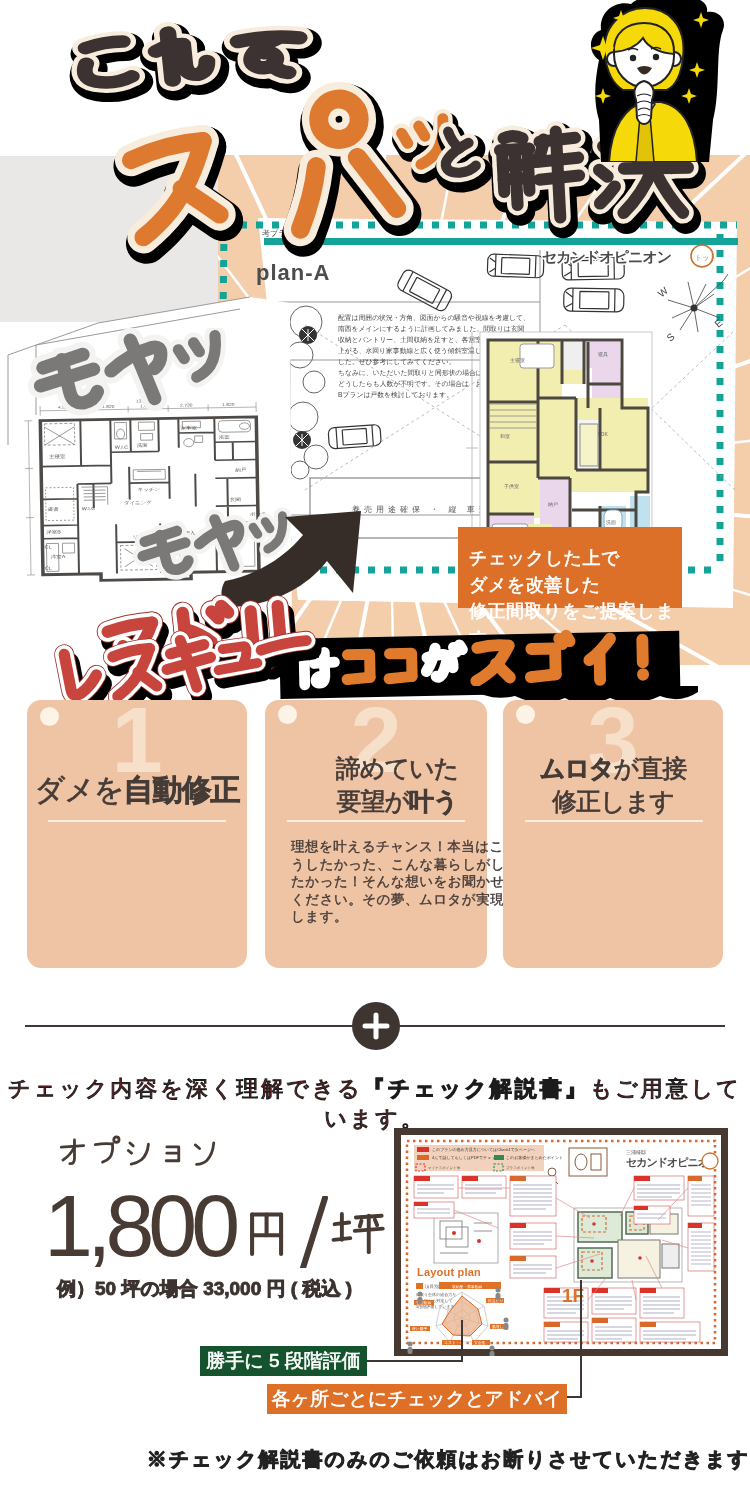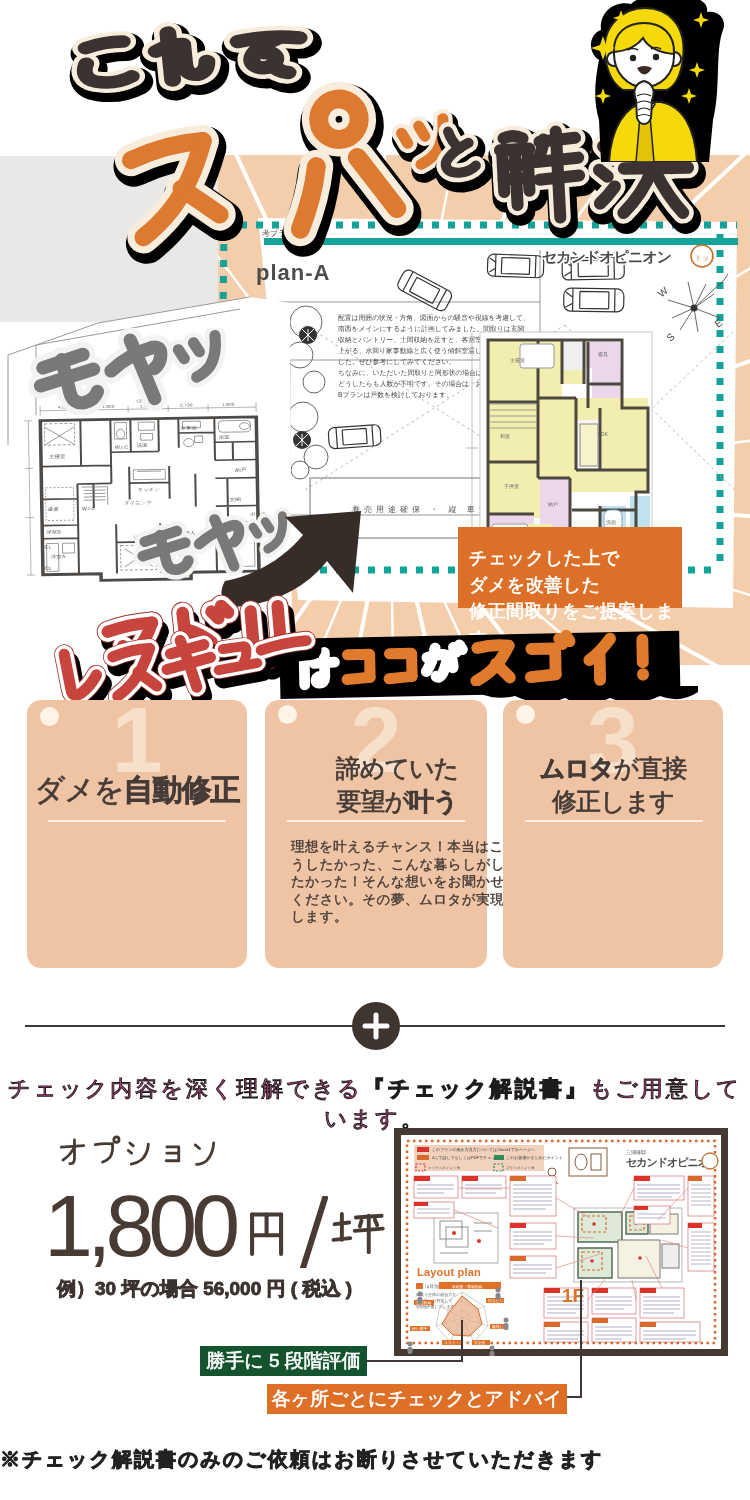--- a/index.html
+++ b/index.html
@@ -769,21 +769,21 @@
 
 
 <div class="abs" style="left:25px;top:1025px;width:700px;height:2px;background:#3f3733"></div>
 
 <div class="abs" style="left:352px;top:1002px;width:48px;height:48px;border-radius:50%;background:#3f3530"></div>
 
 <svg class="abs" style="left:352px;top:1002px" width="48" height="48">
       <path d="M24,13 L24,35 M13,24 L35,24" stroke="#fff" stroke-width="5" stroke-linecap="round"></path>
     </svg>
 
-<div class="abs" style="left:0;top:1074px;width:750px;text-align:center;font-size:22px;color:#ec4899;letter-spacing:3px;-webkit-text-stroke:1px #1c1c1c">チェック内容を深く理解できる<b>『チェック解説書』</b>もご用意しています。</div>
+<div class="abs" style="left:0;top:1074px;width:750px;text-align:center;font-size:22px;color:#7f1d1d;letter-spacing:3px;-webkit-text-stroke:1px #1c1c1c">チェック内容を深く理解できる<b>『チェック解説書』</b>もご用意しています。</div>
 
 <svg class="abs" style="left:54px;top:1134px" width="220" height="42" viewBox="0 0 220 42">
  <g class="glyph" stroke="#473b34" stroke-width="8.5">
   <use href="#kj-okata" transform="translate(2,2) scale(0.33)"></use>
   <use href="#kj-pu" transform="translate(35,2) scale(0.33)"></use>
   <use href="#kj-si" transform="translate(68,2) scale(0.33)"></use>
   <use href="#kj-yo" transform="translate(101,2) scale(0.33)"></use>
   <use href="#kj-n" transform="translate(134,2) scale(0.33)"></use>
  </g>
 </svg>
@@ -791,21 +791,21 @@
 <div class="abs" style="left:44px;top:1186px;font-size:88px;color:#473b34;letter-spacing:-6px;line-height:80px;font-family:'Liberation Sans',sans-serif">1,800</div>
 
 <svg class="abs" style="left:237px;top:1196px" width="180" height="72" viewBox="0 0 180 72">
  <g class="glyph" stroke="#473b34" stroke-width="7">
   <use href="#kj-en" transform="translate(0,8) scale(0.58)"></use>
   <use href="#kj-tubo" transform="translate(92,8) scale(0.56)"></use>
  </g>
  <path d="M66,72 L88,2" stroke="#473b34" stroke-width="6" stroke-linecap="round"></path>
 </svg>
 
-<div class="abs" style="left:57px;top:1276px;font-size:19px;font-weight:bold;color:#3c3330;letter-spacing:0px;-webkit-text-stroke:0.9px #3c3330">例）30 坪の場合 56,000 円 ( 税込 )</div>
+<div class="abs" style="left:57px;top:1276px;font-size:19px;font-weight:bold;color:#3c3330;letter-spacing:0px;-webkit-text-stroke:0.9px #3c3330">例）50 坪の場合 33,000 円 ( 税込 )</div>
 
 <svg class="abs" style="left:394px;top:1128px" width="334" height="228" viewBox="0 0 334 228">
 
  <rect x="0" y="0" width="334" height="228" fill="#453932"></rect>
  <rect x="7" y="7" width="320" height="214" fill="#ffffff"></rect>
 
  <rect x="13" y="13" width="308" height="202" fill="none" stroke="#d9692a" stroke-width="2.5" stroke-dasharray="2.5 3.5"></rect>
 
  <rect x="20" y="17" width="130" height="26" fill="#f2d2bc"></rect>
  <g font-size="4" fill="#333">
@@ -1068,14 +1068,14 @@
 
 <svg class="abs" style="left:355px;top:1278px" width="240" height="125" viewBox="0 0 240 125">
  <path d="M107,42 L107,83 L10,83" stroke="#3f3733" stroke-width="2" fill="none"></path>
  <path d="M226,2 L226,119 L210,119" stroke="#3f3733" stroke-width="2" fill="none"></path>
 </svg>
 
 <div class="abs" style="left:200px;top:1346px;width:167px;height:30px;background:#14532d;color:#fff;font-size:19px;line-height:30px;text-align:center;-webkit-text-stroke:0.6px #fff">勝手に 5 段階評価</div>
 
 <div class="abs" style="left:267px;top:1384px;width:300px;height:30px;background:#dd6f27;color:#fff;font-size:19px;line-height:30px;text-align:center;-webkit-text-stroke:0.6px #fff">各ヶ所ごとにチェックとアドバイス</div>
 
-<div class="abs" style="left:0;top:1446px;width:750px;text-align:left;font-size:20px;font-weight:bold;color:#222;letter-spacing:2px;-webkit-text-stroke:0.9px #222">※チェック解説書のみのご依頼はお断りさせていただきます</div>
+<div class="abs" style="left:0;top:1446px;width:750px;text-align:right;font-size:20px;font-weight:bold;color:#222;letter-spacing:2px;-webkit-text-stroke:0.9px #222">※チェック解説書のみのご依頼はお断りさせていただきます</div>
 </div>
 
 </body></html>

